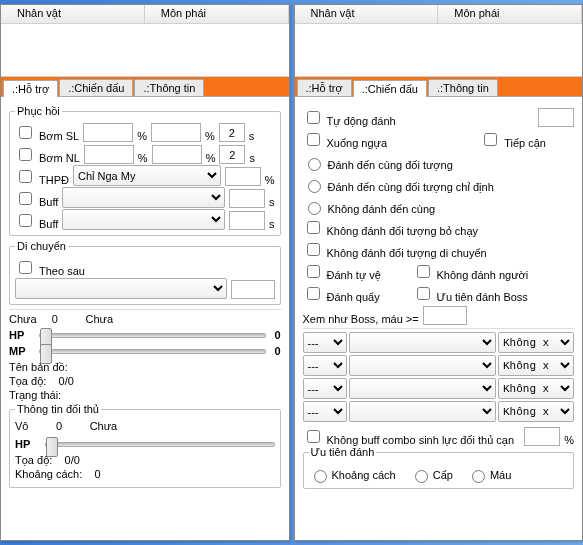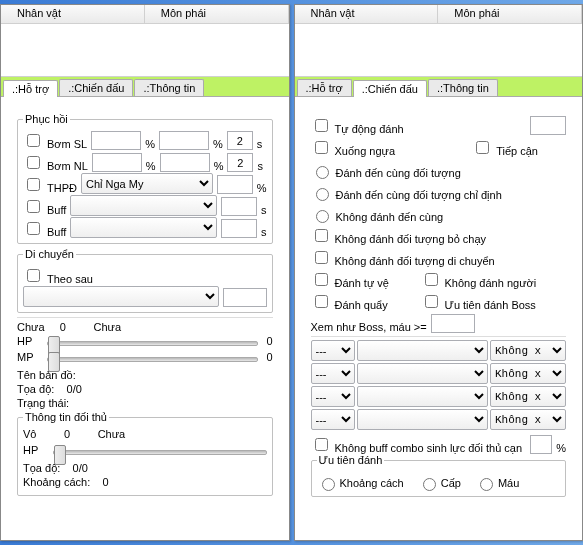--- a/index.html
+++ b/index.html
@@ -38,39 +38,39 @@
     font-weight: normal;
   }
   .grid-body {
     height: 52px;
     border-bottom: 1px solid #d0d0d0;
     background: #fff;
   }
   .tabs {
     display: flex;
     padding: 2px 2px 0 2px;
-    background: #bef264;
+    background: #f97316;
     border-bottom: 1px solid #aaa;
   }
   .tab {
     border: 1px solid #aaa;
     border-bottom: none;
     padding: 2px 8px;
     background: #eaeaea;
     margin-right: 1px;
     border-radius: 2px 2px 0 0;
     cursor: pointer;
   }
   .tab.active {
     background: #fff;
     position: relative;
     top: 1px;
   }
   .content {
-    padding: 16px;
+    padding: 8px;
     flex: 1;
     overflow: hidden;
   }
   fieldset {
     border: 1px solid #c0c0c0;
     border-radius: 2px;
     margin: 0 0 4px 0;
     padding: 3px 5px 5px;
   }
   legend {
@@ -119,22 +119,23 @@
     border-radius: 2px;
   }
   .wide { flex: 1 1 auto; min-width: 0; }
   .u { white-space: nowrap; }
   .sep {
     border-top: 1px solid #ddd;
     margin: 3px 0;
   }
   .slider-wrap {
     display: flex;
-    align-items: flex-start;
+    align-items: center;
     gap: 8px;
+    font-weight: bold;
   }
   .slider {
     flex: 1;
     height: 16px;
     display: flex;
     align-items: center;
   }
   .track {
     height: 3px;
     background: linear-gradient(to bottom, #b8b8b8, #e8e8e8);

